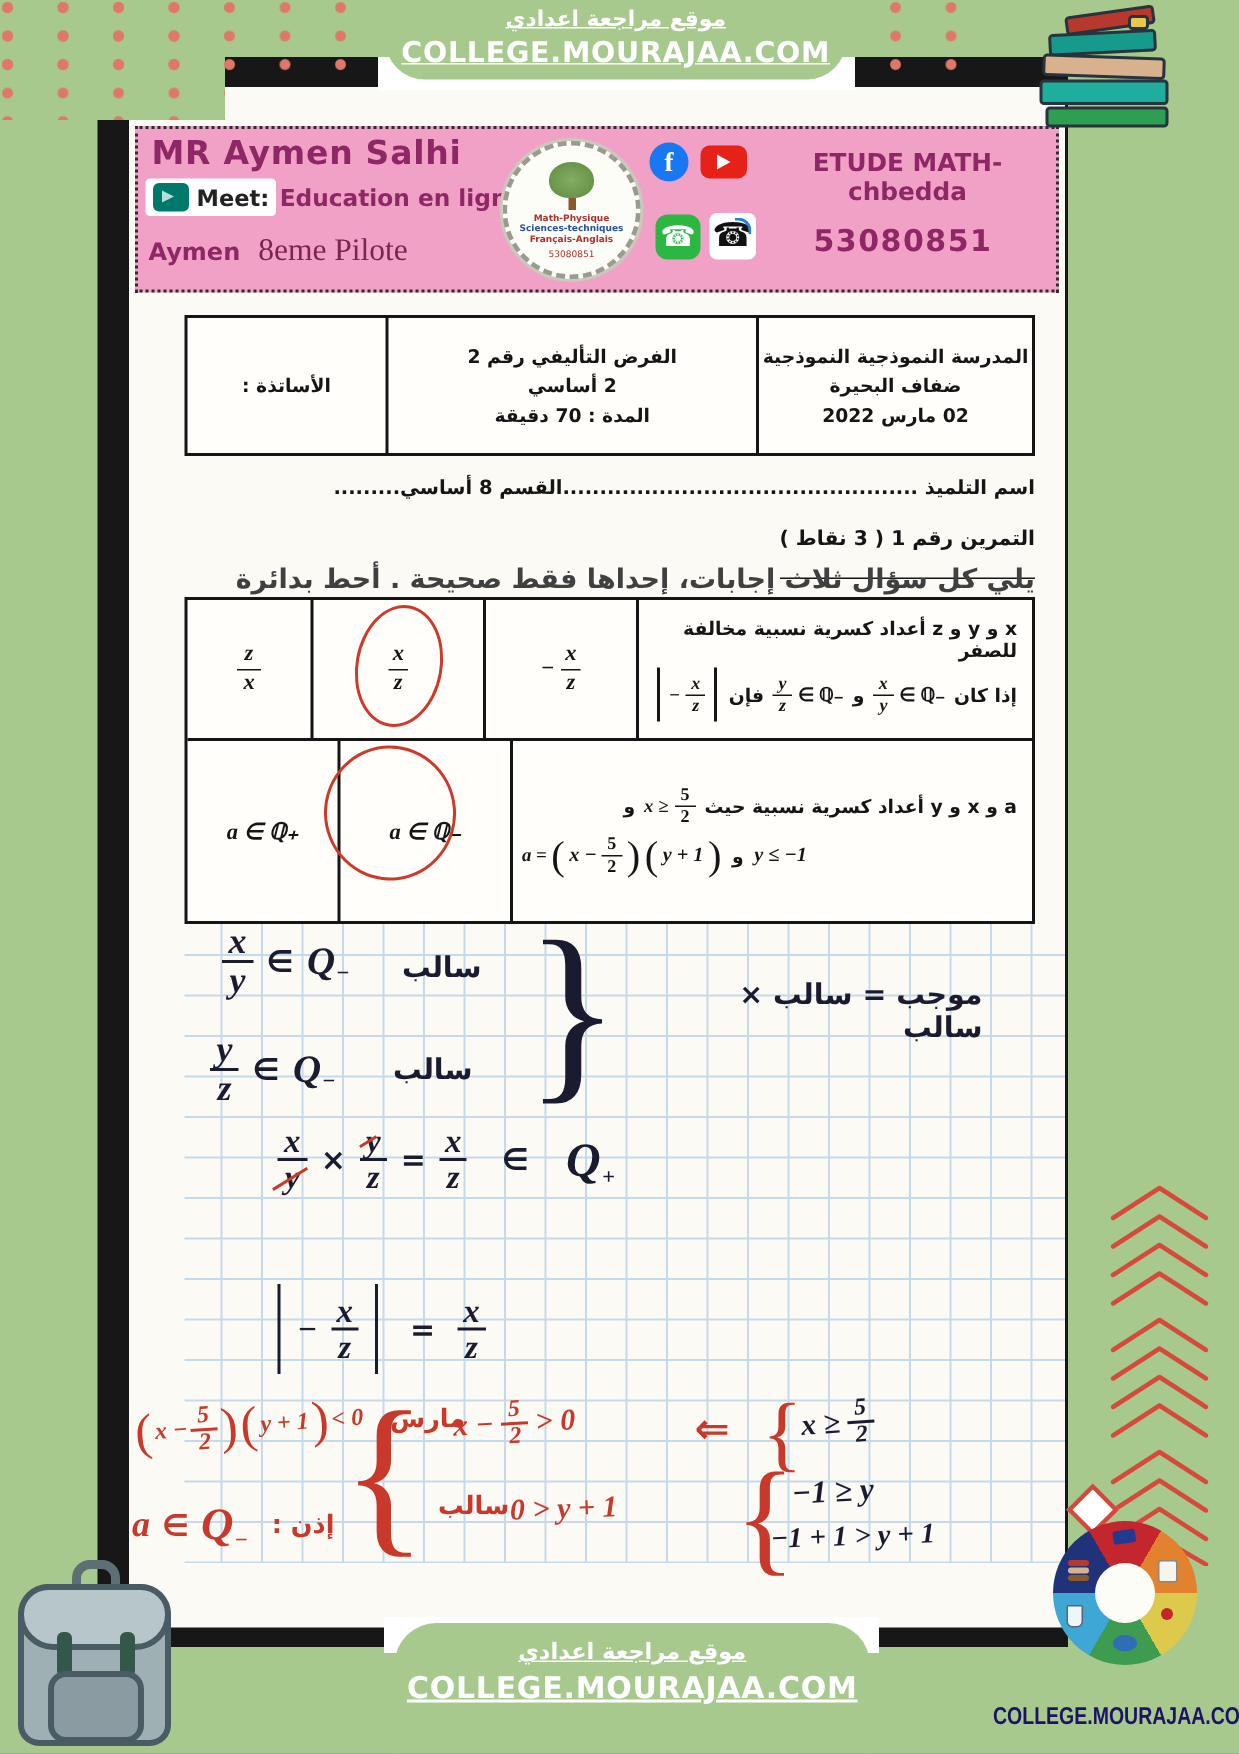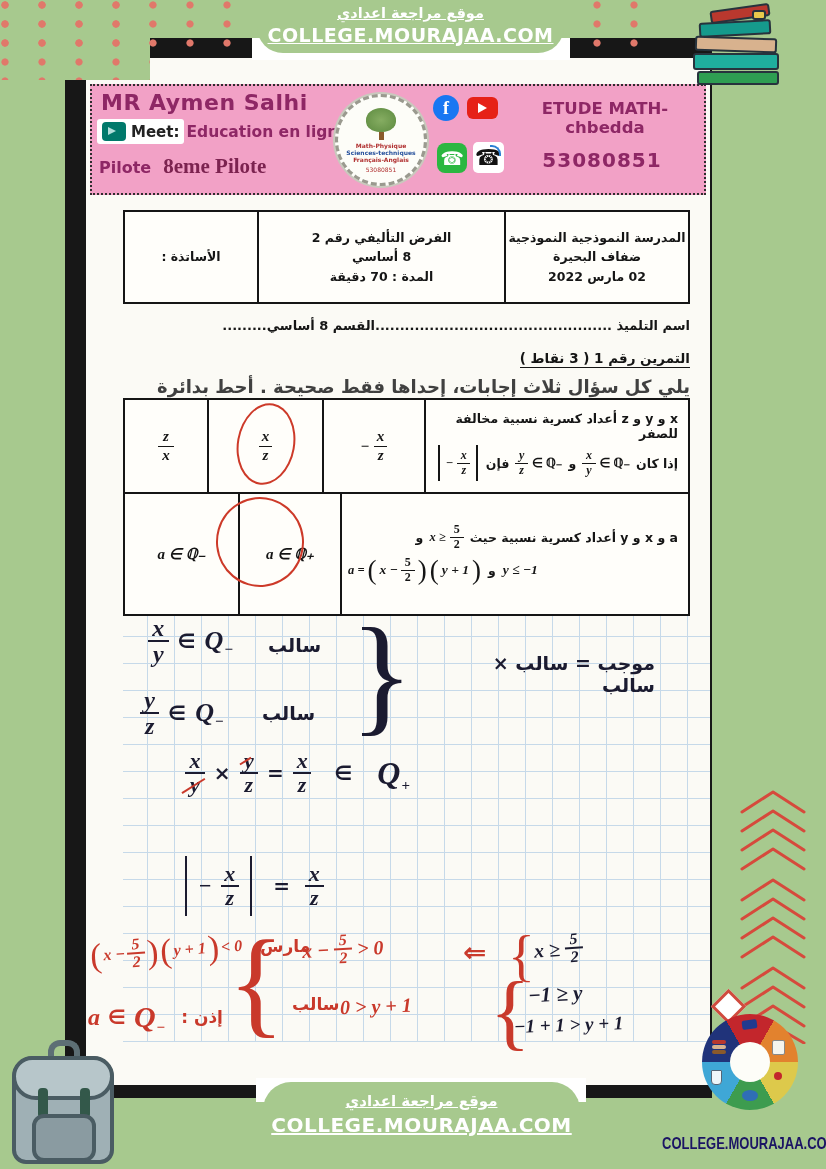--- a/index.html
+++ b/index.html
@@ -33,21 +33,21 @@
           border:2.5px dotted #2e2e2e;box-sizing:border-box;z-index:3;color:#8e2765}
   .bTeacher{position:absolute;left:9px;top:4px;font-size:22px;font-weight:bold;letter-spacing:.5px}
   .bMeetRow{position:absolute;left:5px;top:33px;display:flex;align-items:center}
   .meetChip{background:#fff;display:flex;align-items:center;padding:3px 5px;border-radius:3px}
   .meetIcon{width:24px;height:19px;background:#00796b;border-radius:4px;position:relative;margin-right:5px}
   .meetIcon::after{content:"";position:absolute;left:6px;top:5px;width:0;height:0;
         border-left:8px solid #b2dfdb;border-top:4.5px solid transparent;border-bottom:4.5px solid transparent}
   .meetTxt{color:#222;font-size:15px;font-weight:bold}
   .bMeetRest{font-size:15.5px;font-weight:bold;margin-left:2px}
   .bClasse{position:absolute;left:7px;top:68px;font-size:16px;font-weight:bold;display:flex;align-items:baseline;gap:12px}
-  .bClasseVal{font-family:"Liberation Serif",serif;font-size:21px;font-weight:bold;color:#7c2350}
+  .bClasseVal{font-family:"Liberation Serif",serif;font-size:21px;font-weight:normal;color:#7c2350}
   .stamp{position:absolute;left:243px;top:8px;width:92px;height:92px;background:#fdfdf8;border-radius:50%;
          border:3px dashed #9a9a8f;box-shadow:0 0 0 2px #c9c9bd;box-sizing:border-box;
          display:flex;flex-direction:column;align-items:center;justify-content:center;text-align:center;overflow:hidden}
   .treeTop{width:30px;height:24px;background:radial-gradient(#86ad62,#5c8a3f);border-radius:50% 50% 45% 45%}
   .treeTrunk{width:5px;height:8px;background:#8a5a2b;margin-bottom:2px}
   .stampL{font-size:6px;line-height:7px;font-weight:bold}
   .s1{color:#b03030}.s2{color:#27519c}.s3{color:#b03030}
   .stampPh{font-size:6px;color:#b03030;margin-top:3px}
   .fbIcon{position:absolute;left:341px;top:9px;width:26px;height:26px;border-radius:50%;background:#1877f2;
           color:#fff;font-weight:bold;font-size:18px;text-align:center;line-height:26px;font-family:"Liberation Serif",serif}
@@ -66,21 +66,21 @@
         border:2.5px solid #151515;box-sizing:border-box;background:#fffefa}
   .info .cell{display:flex;flex-direction:column;align-items:center;justify-content:center;direction:rtl;
         font-size:12.5px;font-weight:bold;color:#151515;line-height:1.55;text-align:center}
   .ic1{width:132px;border-right:2.5px solid #151515}
   .ic2{width:245px;border-right:2.5px solid #151515}
   .ic3{flex:1}
 
   .studentLine{position:absolute;left:123px;top:318px;width:567px;direction:rtl;text-align:right;
         font-size:13px;font-weight:bold;color:#151515;z-index:3}
   .exTitle{position:absolute;left:123px;top:348px;width:567px;direction:rtl;text-align:right;z-index:3}
-  .exTitle span{font-size:13.5px;font-weight:bold;color:#151515;border-bottom:1.8px solid #151515;padding-bottom:1px}
+  .exTitle span{font-size:13.5px;font-weight:bold;color:#151515;border-bottom:1.8px solid #151515;padding-bottom:18px}
   .exInstr{position:absolute;left:123px;top:376px;width:567px;direction:rtl;text-align:right;
         font-size:18px;font-weight:bold;color:#404040;z-index:3}
 
   .mcq{position:absolute;left:123px;top:398px;width:567px;z-index:3;border:2.5px solid #151515;
        box-sizing:border-box;background:#fffefa;color:#151515}
   .mrow{display:flex}
   .mrow1{height:92px;border-bottom:2.5px solid #151515}
   .mrow2{height:120px}
   .mcell{display:flex;align-items:center;justify-content:center;box-sizing:border-box}
   .mc1{width:84px;border-right:2.5px solid #151515}
@@ -183,21 +183,21 @@
     <div class="bTeacher">MR  Aymen Salhi</div>
     <div class="bMeetRow">
       <span class="meetChip">
         <span class="meetIcon"></span>
         <span class="meetTxt">Meet</span>
         <span class="meetTxt">:</span>
       </span>
       <span class="bMeetRest"> Education en ligne</span>
     </div>
     <div class="bClasse">
-      <span>Pilote</span>
+      <span>Aymen</span>
       <span class="bClasseVal">8eme Pilote</span>
     </div>
     <div class="stamp">
       <div class="treeTop"></div>
       <div class="treeTrunk"></div>
       <div class="stampL s1">Math-Physique</div>
       <div class="stampL s2">Sciences-techniques</div>
       <div class="stampL s3">Français-Anglais</div>
       <div class="stampPh">53080851</div>
     </div>
@@ -208,21 +208,21 @@
     <div class="phIcon"><span>☎</span><i></i></div>
     <div class="bPhone">53080851</div>
   </div>
 
   <div class="info">
     <div class="cell ic1">
       <span>الأساتذة :</span>
     </div>
     <div class="cell ic2">
       <span>الفرض التأليفي رقم 2</span>
-      <span>8 أساسي</span>
+      <span>2 أساسي</span>
       <span>المدة : 70 دقيقة</span>
     </div>
     <div class="cell ic3">
       <span>المدرسة النموذجية النموذجية</span>
       <span>ضفاف البحيرة</span>
       <span>02 مارس 2022</span>
     </div>
   </div>
 
   <div class="studentLine">اسم التلميذ ................................................القسم 8 أساسي.........</div>
@@ -278,25 +278,25 @@
             <span class="tfr sfr">
                 <span>x</span>
                 <span class="d">z</span>
               </span>
             <span class="vbar"></span>
             </span>
         </div>
       </div>
     </div>
     <div class="mrow mrow2">
+      <div class="mcell mc3">
+        <span class="aQ">a ∈ ℚ₊</span>
+      </div>
       <div class="mcell mc2">
         <span class="aQ">a ∈ ℚ₋</span>
-      </div>
-      <div class="mcell mc3">
-        <span class="aQ">a ∈ ℚ₊</span>
       </div>
       <div class="mcell mq">
         <div class="qline">
           <span>a و x و y أعداد كسرية نسبية حيث</span>
           <span class="mchunk">
               <span>x ≥</span>
             <span class="tfr sfr" style="font-style:normal">
                 <span>5</span>
                 <span class="d">2</span>
               </span>

